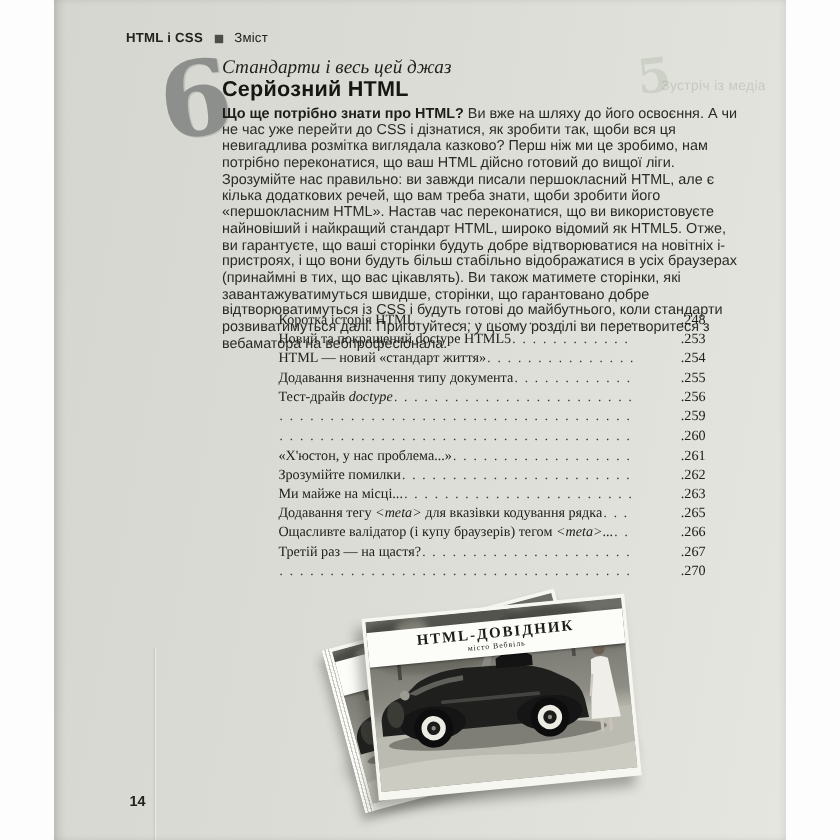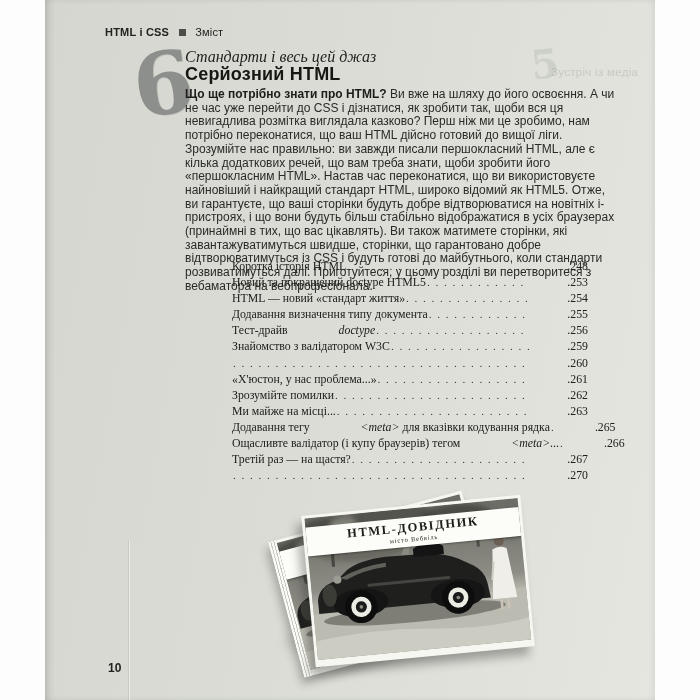--- a/index.html
+++ b/index.html
@@ -50,21 +50,21 @@
     text-align:left;
   }
   .intro .lead{font-weight:bold;color:#1c1c19;}
   
   .toc{
     position:absolute;left:187px;top:259px;width:356px;
     font-family:Liberation Serif, serif;font-size:11.8px;color:#20201d;
   }
   .toc-row{display:flex;align-items:baseline;height:16.1px;}
   .toc-title{white-space:nowrap;}
-  .toc-title i{font-style:italic;margin-left:48px;}
+  .toc-title i{font-style:italic;}
   .toc-dots{
     flex:1;min-width:6px;overflow:hidden;white-space:nowrap;
     font-size:11px;letter-spacing:1.5px;color:#33332f;
     margin:0 1px;
   }
   .toc-page{white-space:nowrap;margin-left:37px;}
   
   .stack-shadow{
     position:absolute;left:235px;top:608px;width:255px;height:52px;
     background:radial-gradient(ellipse at 50% 50%,rgba(40,42,38,.30) 0%,rgba(40,42,38,.12) 55%,rgba(40,42,38,0) 75%);
@@ -162,21 +162,20 @@
         <span class="toc-title">Додавання визначення типу документа</span>
         <span class="toc-dots">. . . . . . . . . . . . . . . . . . . . . . . . . . . . . . . . . . . . . . . . . . . . . . . . . . . . . . . . . . . . . . . . . . . . . . . . . . . . . . . . . . . . . . . . . . </span>
         <span class="toc-page">.255</span>
       </div>
       <div class="toc-row">
         <span class="toc-title">Тест-драйв <i>doctype</i></span>
         <span class="toc-dots">. . . . . . . . . . . . . . . . . . . . . . . . . . . . . . . . . . . . . . . . . . . . . . . . . . . . . . . . . . . . . . . . . . . . . . . . . . . . . . . . . . . . . . . . . . </span>
         <span class="toc-page">.256</span>
       </div>
       <div class="toc-row">
-        <span class="toc-title">Знайомство з валідатором W3C</span>
         <span class="toc-dots">. . . . . . . . . . . . . . . . . . . . . . . . . . . . . . . . . . . . . . . . . . . . . . . . . . . . . . . . . . . . . . . . . . . . . . . . . . . . . . . . . . . . . . . . . . </span>
         <span class="toc-page">.259</span>
       </div>
       <div class="toc-row">
         <span class="toc-dots">. . . . . . . . . . . . . . . . . . . . . . . . . . . . . . . . . . . . . . . . . . . . . . . . . . . . . . . . . . . . . . . . . . . . . . . . . . . . . . . . . . . . . . . . . . </span>
         <span class="toc-page">.260</span>
       </div>
       <div class="toc-row">
         <span class="toc-title">«Х'юстон, у нас проблема...»</span>
         <span class="toc-dots">. . . . . . . . . . . . . . . . . . . . . . . . . . . . . . . . . . . . . . . . . . . . . . . . . . . . . . . . . . . . . . . . . . . . . . . . . . . . . . . . . . . . . . . . . . </span>
@@ -331,16 +330,16 @@
   <rect x="189" y="97" width="2.6" height="11" fill="#c9c2b8"></rect>
   <rect x="196" y="97" width="2.6" height="11" fill="#c9c2b8"></rect>
 </svg></span>
       <div class="band">
         <span class="t">HTML-ДОВІДНИК</span>
         <span class="s">місто Вебвіль</span>
       </div>
     </div>
   </div>
 
-  <div class="pgnum">10</div>
+  <div class="pgnum">14</div>
 
   <div class="crease"></div>
 </div>
 
 </body></html>

